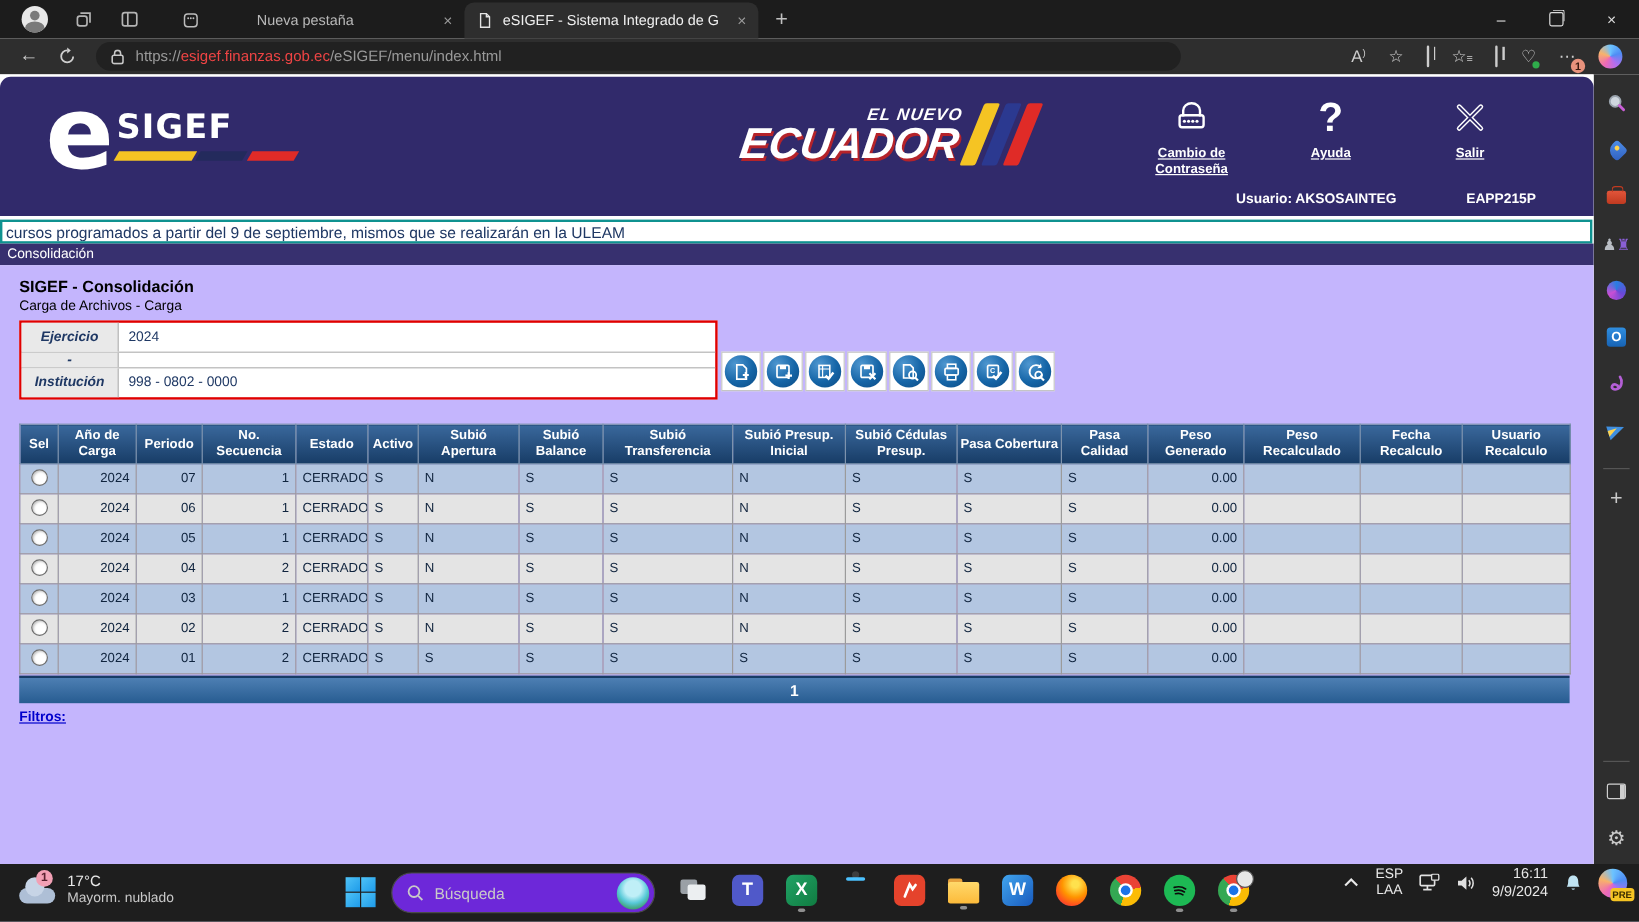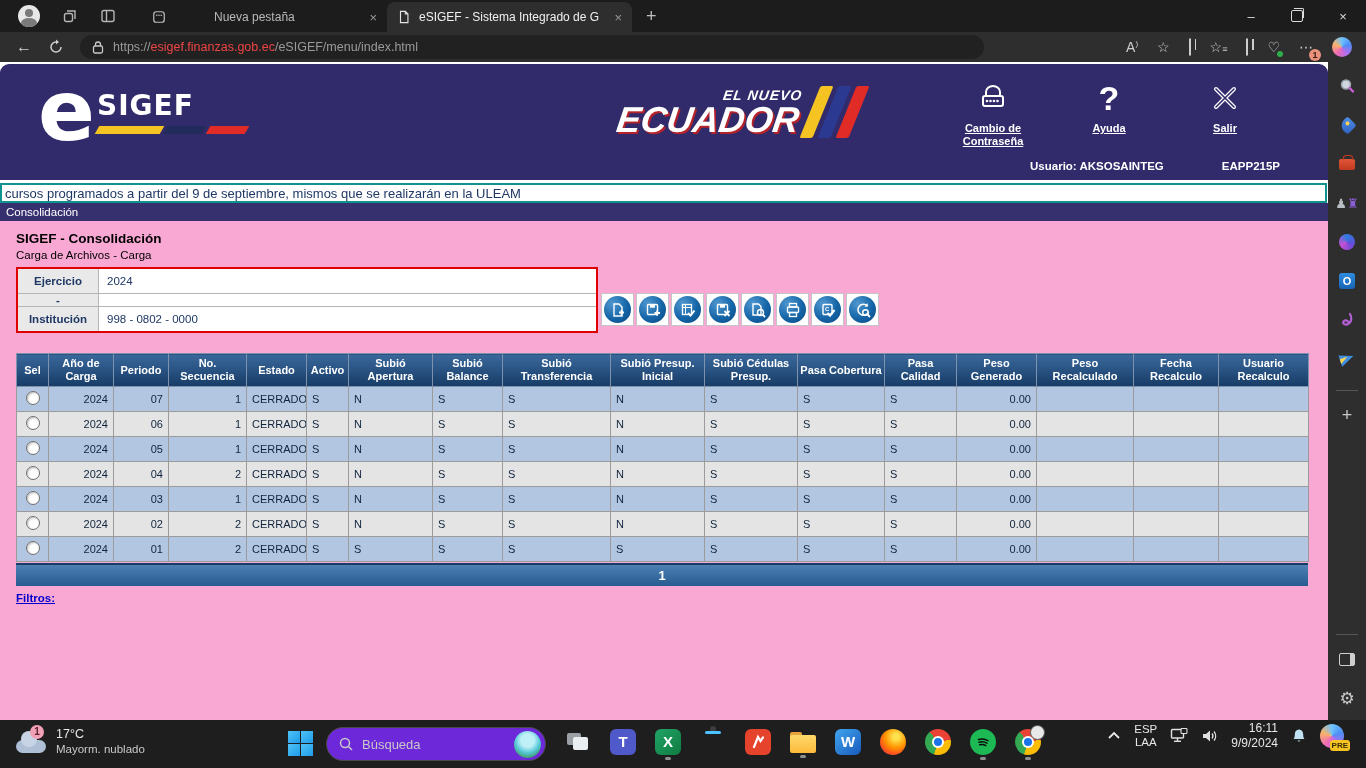--- a/index.html
+++ b/index.html
@@ -76,28 +76,28 @@
 
   .hdr-actions{position:absolute;right:60px;top:14px;display:flex;gap:30px;color:#fff;}
   .hact{display:flex;flex-direction:column;align-items:center;width:86px;}
   .hact .hico{height:40px;display:flex;align-items:center;justify-content:center;}
   .hact .hlbl{font-size:11px;font-weight:bold;text-decoration:underline;text-align:center;line-height:13px;margin-top:4px;}
   .hdr-user{position:absolute;right:48px;top:96px;display:flex;gap:58px;color:#fff;font-size:11.5px;font-weight:bold;}
 
   .marquee{position:absolute;top:121px;left:0;width:1320px;height:14px;background:#fff;border:2px solid #0f9290;font-size:13px;color:#1f3864;padding:1px 0 1px 3px;white-space:nowrap;overflow:hidden;}
   .menubar{position:absolute;top:141px;left:0;width:1328px;height:18px;background:#37306f;color:#fff;font-size:11.5px;display:flex;align-items:center;padding-left:6px;box-sizing:border-box;}
 
-  .content{position:absolute;top:159px;left:0;width:1328px;height:499px;background:#f9a8d4;}
+  .content{position:absolute;top:159px;left:0;width:1328px;height:499px;background:#c4b5fd;}
   .pgtitle{position:absolute;left:16px;top:10px;font-size:13.5px;font-weight:bold;color:#000;}
   .pgsub{position:absolute;left:16px;top:28px;font-size:11.5px;color:#000;}
 
   .form-box{position:absolute;left:16px;top:46px;width:578px;border:2px solid #e00000;background:#fff;}
   .form-row{display:flex;border-bottom:1px solid #b5b5b5;}
   .form-row:last-child{border-bottom:none;}
-  .form-lbl{width:80px;background:#e9e9e9;color:#1f3864;font-size:11.5px;font-weight:bold;display:flex;align-items:center;justify-content:center;text-align:center;border-right:1px solid #b5b5b5;flex:0 0 auto;}
+  .form-lbl{width:80px;background:#e9e9e9;color:#1f3864;font-size:11.5px;font-weight:bold;display:flex;align-items:center;justify-content:center;text-align:center;border-right:1px solid #b5b5b5;flex:0 0 auto;font-style:italic;}
   .form-val{flex:1;color:#1f3864;font-size:11.5px;padding:5px 8px;line-height:14px;}
 
   .icon-toolbar{position:absolute;left:601px;top:72px;display:flex;}
   .itb{width:31px;height:31px;background:#fff;border:1px solid #c5c5c5;margin-right:2px;display:flex;align-items:center;justify-content:center;}
   .itb-circle{width:27px;height:27px;border-radius:50%;background:radial-gradient(circle at 32% 28%,#4f97d0 0%,#1565a7 55%,#0b4a82 100%);display:flex;align-items:center;justify-content:center;}
 
   .grid-wrap{position:absolute;left:16px;top:132px;width:1292px;}
   table.grid{border-collapse:collapse;table-layout:fixed;width:1292px;}
   table.grid th{background:linear-gradient(#3a689c,#173c66);color:#fff;font-size:11px;font-weight:bold;text-align:center;padding:3px 2px;border:1px solid #7d93ad;line-height:13px;height:29px;box-sizing:border-box;}
   table.grid td{font-size:11px;color:#10243e;padding:2px 5px;border:1px solid #9b9b9b;height:20px;box-sizing:content-box;overflow:hidden;white-space:nowrap;}
@@ -137,21 +137,21 @@
   .folder{position:relative;width:26px;height:21px;margin-top:3px;}
   .folder:before{content:"";position:absolute;left:0;top:0;width:12px;height:6px;background:#e8a33d;border-radius:2px 2px 0 0;}
   .folder:after{content:"";position:absolute;left:0;top:3px;width:26px;height:18px;background:linear-gradient(#ffd96b,#fcba3a);border-radius:2px;}
   .chrome{width:26px;height:26px;border-radius:50%;background:conic-gradient(from -40deg,#ea4335 0 33%,#fbbc05 33% 66%,#34a853 66% 100%);position:relative;}
   .chrome:before{content:"";position:absolute;left:7px;top:7px;width:12px;height:12px;border-radius:50%;background:#fff;}
   .chrome:after{content:"";position:absolute;left:9px;top:9px;width:8px;height:8px;border-radius:50%;background:#1a73e8;}
   .firefox{width:26px;height:26px;border-radius:50%;background:radial-gradient(circle at 62% 30%,#ffe14d 0 12%,#ff9500 45%,#ff4f1f 72%,#a5387f 100%);}
   .spotify{width:26px;height:26px;border-radius:50%;background:#1db954;display:flex;align-items:center;justify-content:center;}
   .edgeico{width:26px;height:26px;border-radius:50%;background:radial-gradient(circle at 36% 30%,#aef8e8 0 14%,#35c1f1 42%,#0b6fd7 72%,#16459c 100%);}
   .sticker{position:absolute;right:-4px;top:-4px;width:13px;height:13px;border-radius:50%;background:#e8e8e8;border:1px solid #555;}
-  .tray{position:absolute;right:22px;top:0;height:31px;display:flex;align-items:center;gap:13px;color:#e8e8e8;}
+  .tray{position:absolute;right:10px;top:0;height:31px;display:flex;align-items:center;gap:13px;color:#e8e8e8;}
   .lang{font-size:11.5px;line-height:13px;text-align:center;}
   .clock{font-size:12px;line-height:15px;text-align:right;}
   .bell{width:16px;height:16px;}
   .copilot-tray{position:relative;width:24px;height:24px;border-radius:50%;background:conic-gradient(#6cc3ff,#4e8df5,#b06ef0,#ef6ab5,#f8b26a,#6cc3ff);}
   .prebadge{position:absolute;right:-6px;bottom:-3px;background:#f5c423;color:#3a2c00;font-size:8px;font-weight:bold;border-radius:3px;padding:1px 2px;}
 </style>
 </head>
 <body>
 
 <div class="root">

